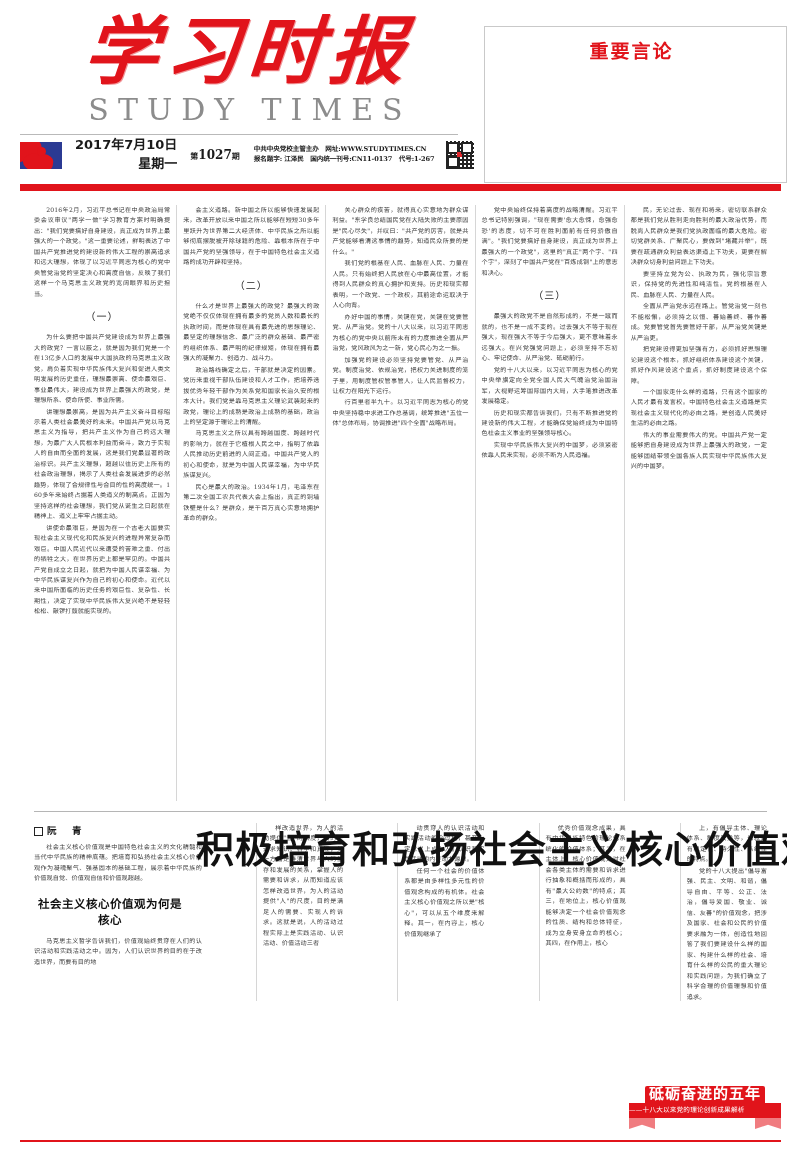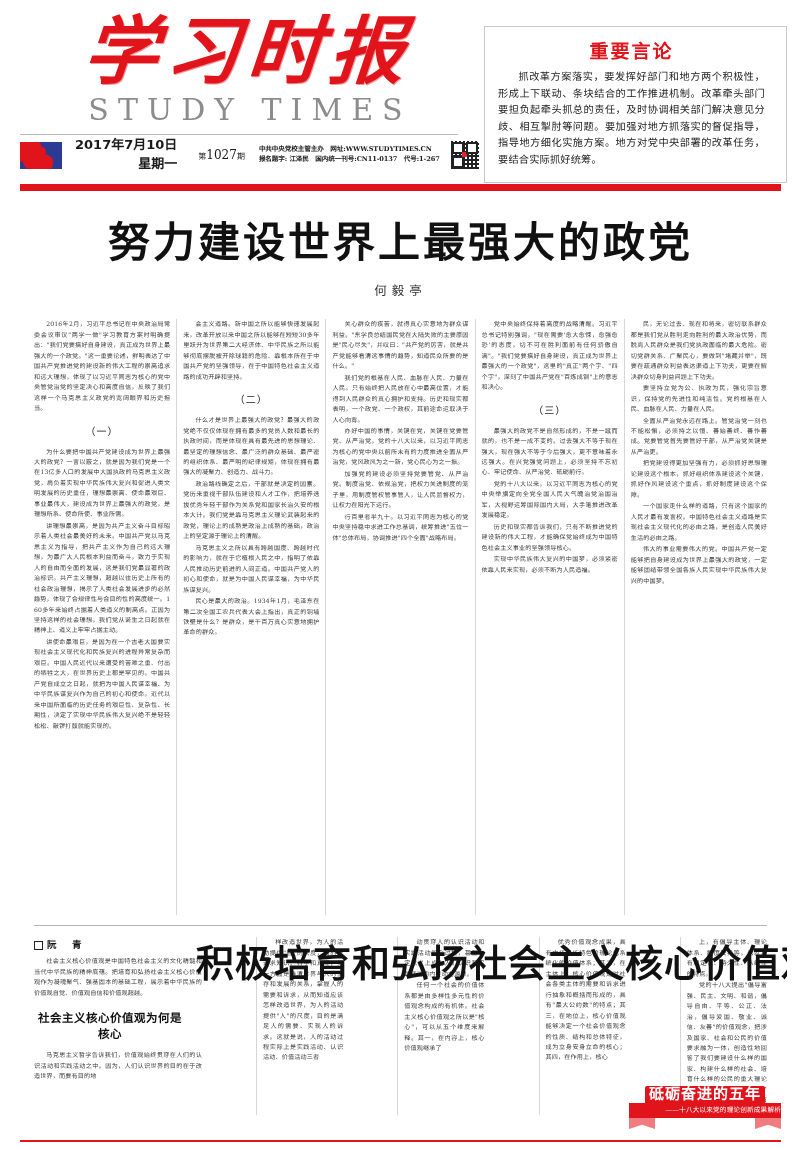--- a/index.html
+++ b/index.html
@@ -111,24 +111,23 @@
     white-space: nowrap;
   }
   .info-sep {
     width: 1px;
     align-self: stretch;
     background: #9a9a9a;
     margin: 2px 0;
   }
   .info-issue {
     padding: 0 7px;
-    font-weight: normal;
+    font-weight: bold;
     white-space: nowrap;
     font-size: 8px;
-    margin-left: 8px;
   }
   .info-issue .num {
     font-family: "DejaVu Serif", "Liberation Serif", serif;
     font-size: 12px;
   }
   .info-meta {
     padding: 0 7px;
     line-height: 1.5;
     white-space: nowrap;
     font-size: 6.6px;
@@ -363,21 +362,21 @@
   }
   .ribbon-bot {
     position: absolute;
     left: 8px; top: 17px;
     width: 152px; height: 15px;
     background: #e1141b;
     color: #fff;
     font-family: "DejaVu Sans", "Liberation Sans", sans-serif;
     font-size: 6.6px;
     line-height: 15px;
-    text-align: right;
+    text-align: left;
     letter-spacing: 0.2px;
   }
   .ribbon-tail-l, .ribbon-tail-r {
     position: absolute;
     top: 32px;
     width: 26px; height: 11px;
     background: #f07c80;
   }
   .ribbon-tail-l {
     left: 8px;
@@ -423,30 +422,25 @@
         </div>
         <div class="qr">
           <div class="qr-b"></div>
           <div class="qr-c"></div>
         </div>
       </div>
     </div>
 
     <div class="quote-box">
       <div class="quote-title">重要言论</div>
-      <div class="quote-text">抓改革方案落实，要发挥好部门和地方两个积极性，形成上下联动、条块结合的工作推进机制。改革牵头部门要担负起牵头抓总的责任，及时协调相关部门解决意见分歧、相互掣肘等问题。要加强对地方抓落实的督促指导，指导地方细化实施方案。地方对党中央部署的改革任务，要结合实际抓好统筹。</div>
     </div>
   </div>
 
   <div class="red-bar"></div>
 
-  <div class="headline-wrap">
-    <div class="headline">努力建设世界上最强大的政党</div>
-    <div class="byline">何毅亭</div>
-  </div>
 
   <div class="main-cols">
 
     <div class="col">
       <p class="p">2016年2月，习近平总书记在中央政治局常委会议审议"两学一做"学习教育方案时明确提出："我们党要搞好自身建设，真正成为世界上最强大的一个政党。"这一重要论述，鲜明表达了中国共产党推进党的建设新的伟大工程的崇高追求和远大理想，体现了以习近平同志为核心的党中央管党治党的坚定决心和高度自信，反映了我们这样一个马克思主义政党的宽阔眼界和历史担当。</p>
       <div class="sec-mark">（一）</div>
       <p class="p">为什么要把中国共产党建设成为世界上最强大的政党？一言以蔽之，就是因为我们党是一个在13亿多人口的发展中大国执政的马克思主义政党，肩负着实现中华民族伟大复兴和促进人类文明发展的历史重任，理想最崇高、使命最艰巨、事业最伟大，建设成为世界上最强大的政党，是理想所系、使命所使、事业所需。</p>
       <p class="p">讲理想最崇高，是因为共产主义奋斗目标昭示着人类社会最美好的未来。中国共产党以马克思主义为指导，把共产主义作为自己的远大理想，为最广大人民根本利益而奋斗，致力于实现人的自由而全面的发展，这是我们党最显著的政治标识。共产主义理想，超越以往历史上所有的社会政治理想，揭示了人类社会发展进步的必然趋势，体现了合规律性与合目的性的高度统一。160多年来始终占据着人类道义的制高点。正因为坚持这样的社会理想，我们党从诞生之日起就在精神上、道义上牢牢占据主动。</p>
       <p class="p">讲使命最艰巨，是因为在一个古老大国要实现社会主义现代化和民族复兴的进程异常复杂而艰巨。中国人民近代以来遭受的苦难之重、付出的牺牲之大，在世界历史上都是罕见的。中国共产党自成立之日起，就把为中国人民谋幸福、为中华民族谋复兴作为自己的初心和使命。近代以来中国所面临的历史任务的艰巨性、复杂性、长期性，决定了实现中华民族伟大复兴绝不是轻轻松松、敲锣打鼓就能实现的。</p>
     </div>

